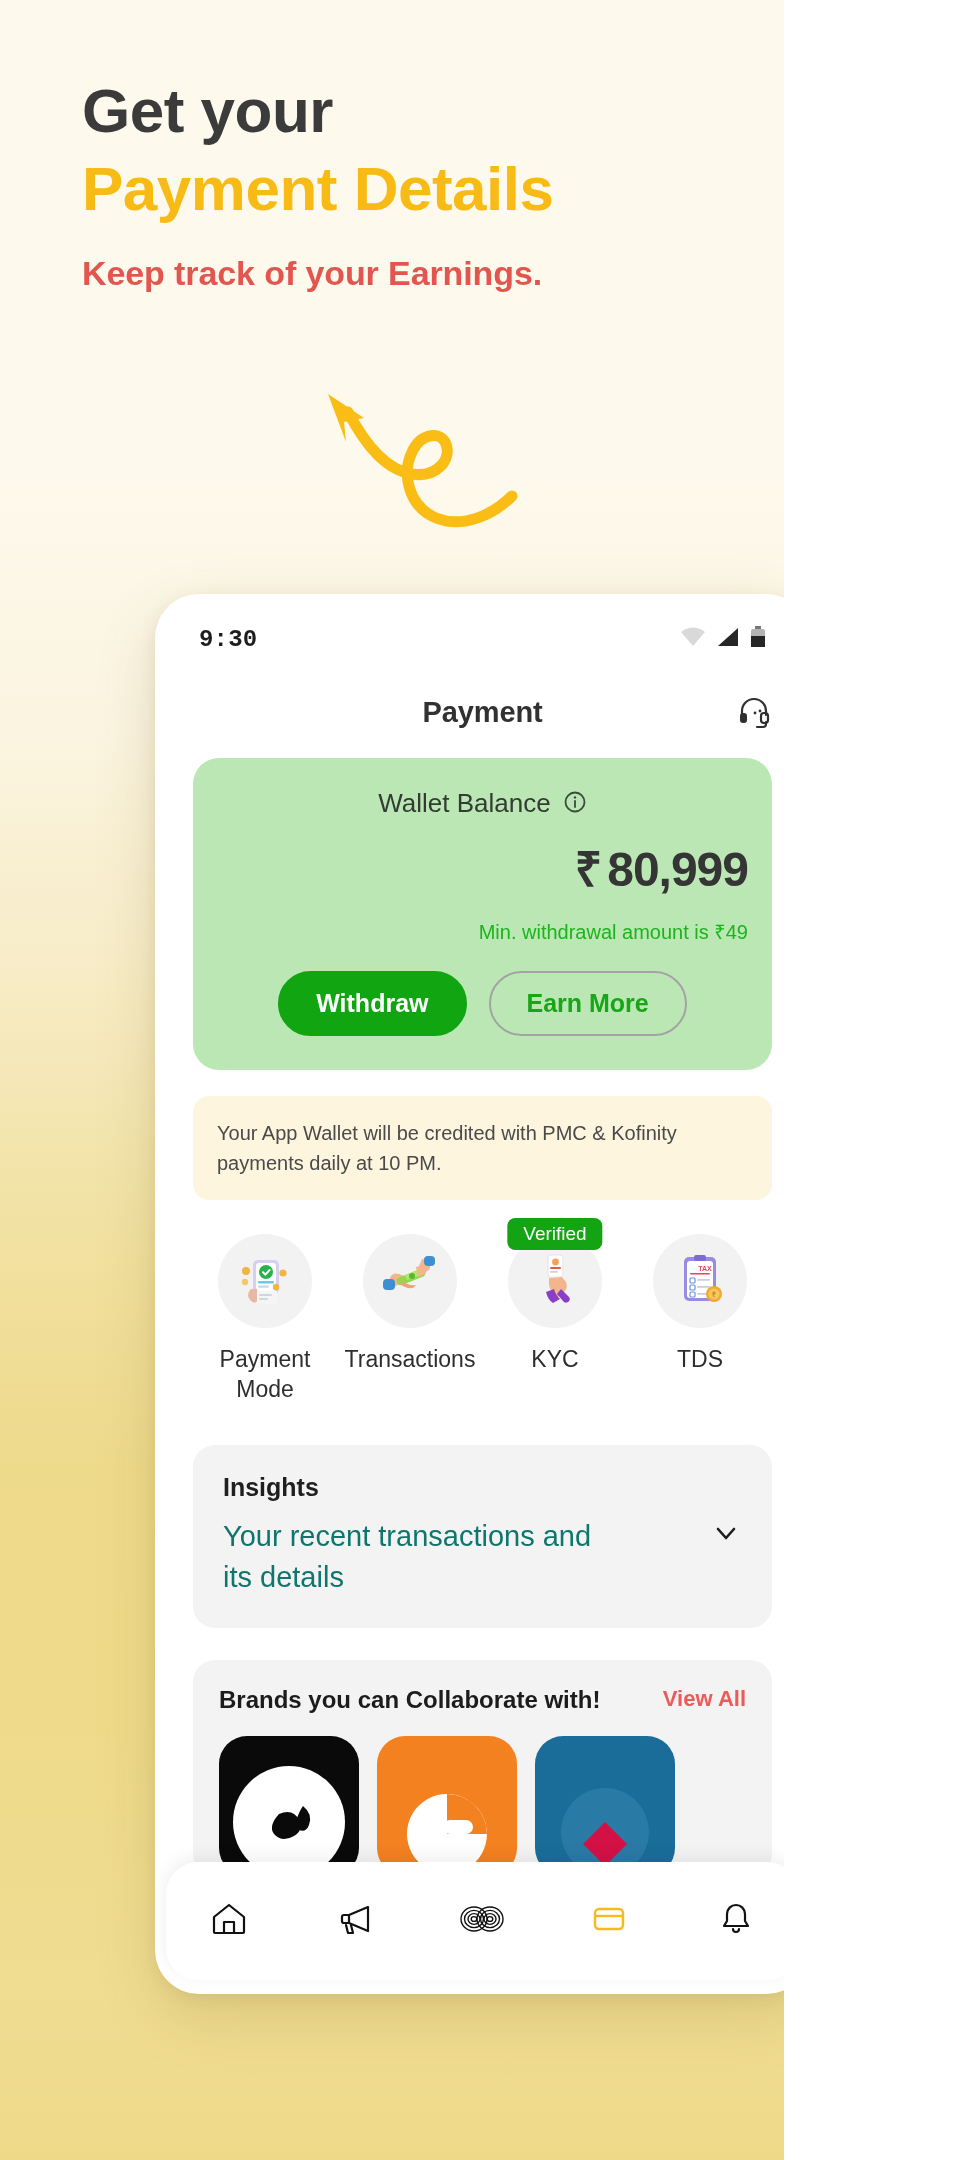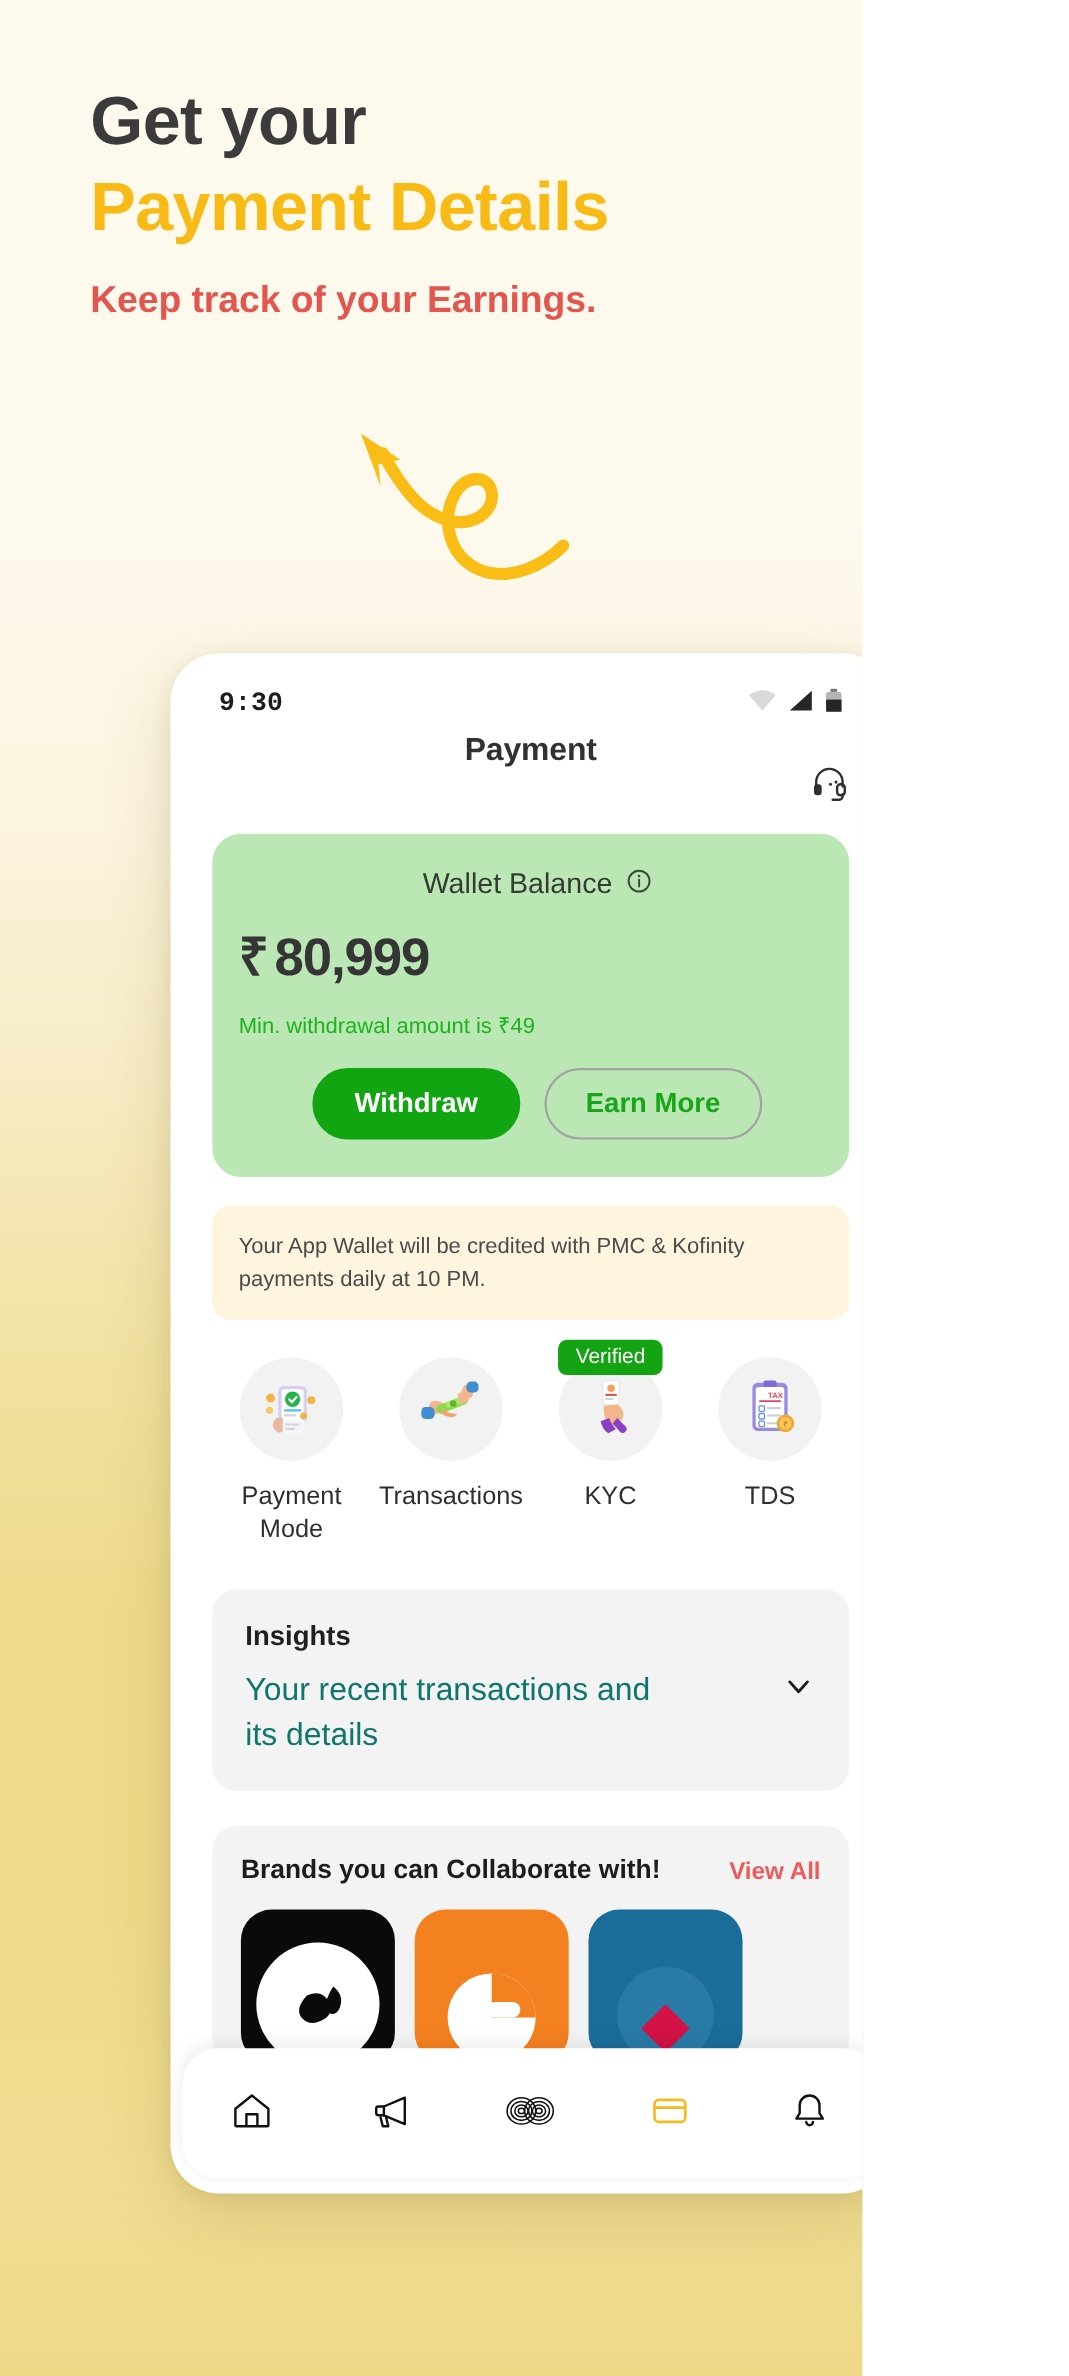--- a/index.html
+++ b/index.html
@@ -94,21 +94,21 @@
   .statusbar .icons {
     display: flex;
     align-items: center;
     gap: 10px;
   }
 
   
   .app-header {
     height: 92px;
     display: flex;
-    align-items: flex-start;
+    align-items: center;
     justify-content: center;
     position: relative;
     padding: 0 44px;
   }
   .app-header .title {
     font-size: 29px;
     font-weight: 600;
     color: #313131;
     letter-spacing: -0.1px;
   }
@@ -119,22 +119,22 @@
     transform: translateY(-50%);
     display: flex;
   }
 
   .scroll-area { padding: 0 38px; }
 
   
   .wallet-card {
     background: #bbe7b5;
     border-radius: 26px;
-    padding: 30px 12px 34px 24px;
-    text-align: left;
+    padding: 30px 24px 34px 24px;
+    text-align: right;
   }
   .wallet-card .wb-row {
     display: flex;
     align-items: center;
     justify-content: center;
     gap: 12px;
   }
   .wallet-card .wb-label {
     font-size: 26px;
     color: #333b33;
@@ -262,21 +262,21 @@
 
   
   .brands {
     margin-top: 32px;
     background: #f3f3f3;
     border-radius: 22px;
     padding: 26px 26px 0 26px;
   }
   .brands .b-head {
     display: flex;
-    align-items: flex-end;
+    align-items: flex-start;
     justify-content: space-between;
   }
   .brands .b-title {
     font-size: 24px;
     font-weight: 700;
     color: #1c1c1c;
   }
   .brands .b-viewall {
     font-size: 22px;
     color: #ec5a5a;

